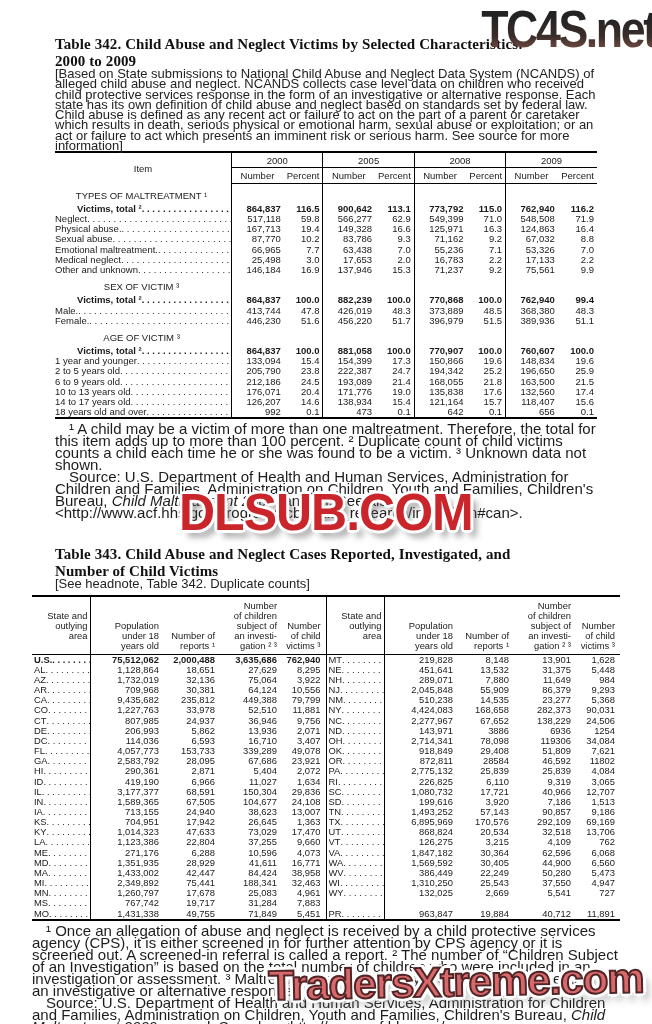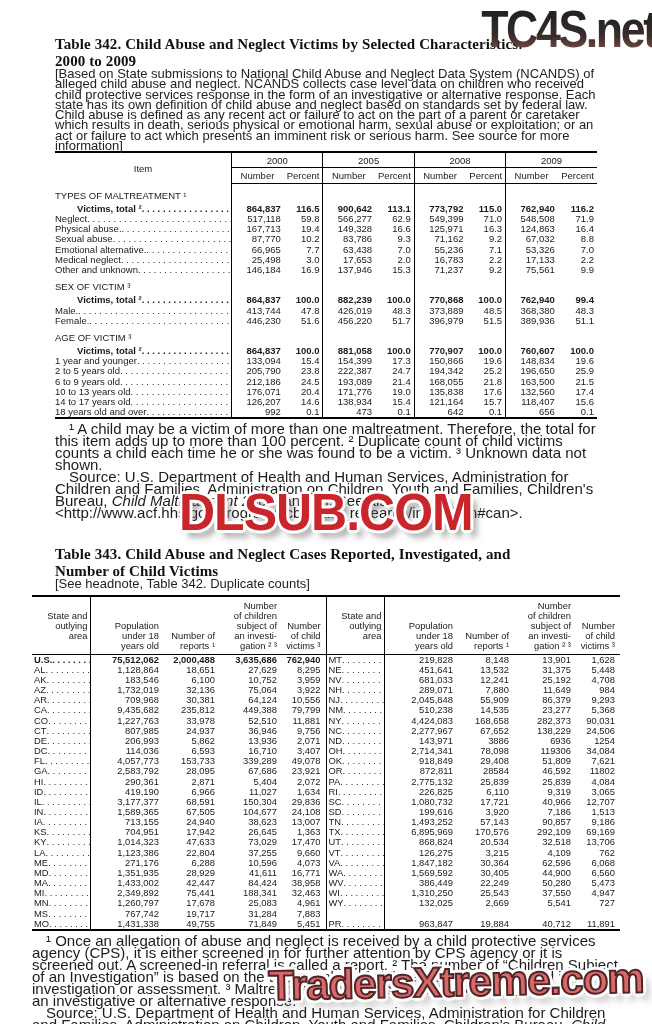--- a/index.html
+++ b/index.html
@@ -23,21 +23,21 @@
   #t342 .yr{border-left:1px solid #000;border-bottom:1px solid #000;padding:2px 0 1px;text-align:center;}
   #t342 .sub{border-bottom:1px solid #000;padding:2px 2px 2px 0;}
   #t342 .numh{text-align:center;}
   #t342 .pcth{text-align:right;padding-right:3px;}
   #t342 col.c-num{width:53px;}
   #t342 col.c-pct{width:38px;}
   #t342 td{padding:0;line-height:10.2px;vertical-align:bottom;}
   #t342 td.gs{border-left:1px solid #000;}
   #t342 td.num{text-align:right;padding-right:4px;}
   #t342 td.pct{text-align:right;padding-right:3px;}
-  #t342 td.sechead{text-align:left;padding:7px 3px 3px 0;line-height:10px;}
+  #t342 td.sechead{text-align:center;padding:7px 3px 3px 0;line-height:10px;}
   #t342 tr.bold td{font-weight:bold;}
   .labwrap{display:flex;align-items:baseline;overflow:hidden;}
   .labwrap .lt{white-space:nowrap;}
   .labwrap.ind{padding-left:22px;}
   .dots{flex:1;overflow:hidden;white-space:nowrap;color:#1a1a1a;}
   .dots::before{content:" .\00a0.\00a0.\00a0.\00a0.\00a0.\00a0.\00a0.\00a0.\00a0.\00a0.\00a0.\00a0.\00a0.\00a0.\00a0.\00a0.\00a0.\00a0.\00a0.\00a0.\00a0.\00a0.\00a0.\00a0.\00a0.\00a0.\00a0.\00a0.";}
   .footnotes{margin-top:4px;font-size:15px;line-height:12px;color:#1c1c1c;}
   .footnotes p{margin:0;text-indent:14px;}
   .footnotes .src-italic{font-style:italic;}
   
@@ -206,21 +206,21 @@
           <td class="num gs">83,786</td>
           <td class="pct">9.3</td>
           <td class="num gs">71,162</td>
           <td class="pct">9.2</td>
           <td class="num gs">67,032</td>
           <td class="pct">8.8</td>
         </tr>
         <tr>
           <td>
             <div class="labwrap">
-              <span class="lt">Emotional alternative.</span>
+              <span class="lt">Emotional maltreatment.</span>
               <span class="dots"></span>
             </div>
           </td>
           <td class="num gs">66,965</td>
           <td class="pct">7.7</td>
           <td class="num gs">63,438</td>
           <td class="pct">7.0</td>
           <td class="num gs">55,236</td>
           <td class="pct">7.1</td>
           <td class="num gs">53,326</td>
@@ -544,42 +544,20 @@
             </div>
           </td>
           <td class="num3 vl">451,641</td>
           <td class="num3">13,532</td>
           <td class="num3">31,375</td>
           <td class="num3">5,448</td>
         </tr>
         <tr>
           <td class="st">
             <div class="labwrap">
-              <span class="lt">AK</span>
-              <span class="dots"></span>
-            </div>
-          </td>
-          <td class="num3 vl">183,546</td>
-          <td class="num3">6,100</td>
-          <td class="num3">10,752</td>
-          <td class="num3">3,959</td>
-          <td class="st vl">
-            <div class="labwrap">
-              <span class="lt">NV</span>
-              <span class="dots"></span>
-            </div>
-          </td>
-          <td class="num3 vl">681,033</td>
-          <td class="num3">12,241</td>
-          <td class="num3">25,192</td>
-          <td class="num3">4,708</td>
-        </tr>
-        <tr>
-          <td class="st">
-            <div class="labwrap">
               <span class="lt">AZ</span>
               <span class="dots"></span>
             </div>
           </td>
           <td class="num3 vl">1,732,019</td>
           <td class="num3">32,136</td>
           <td class="num3">75,064</td>
           <td class="num3">3,922</td>
           <td class="st vl">
             <div class="labwrap">

